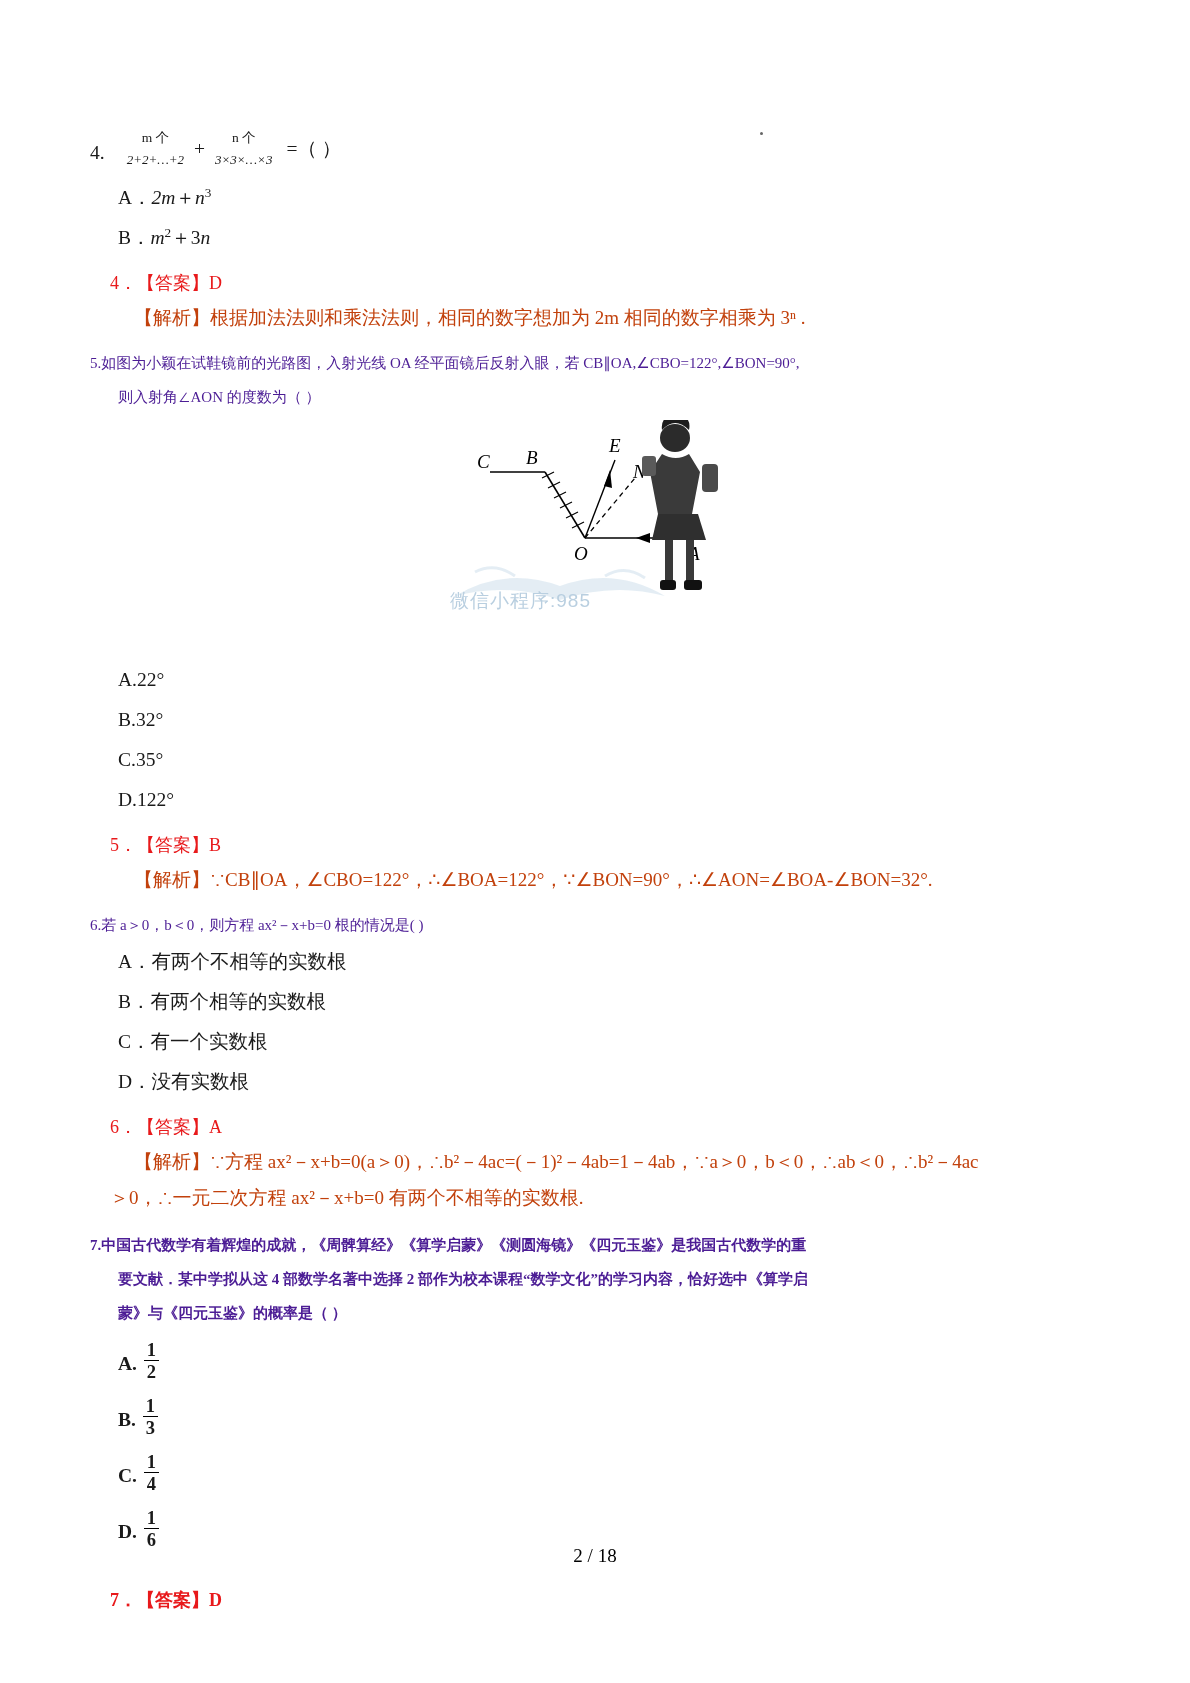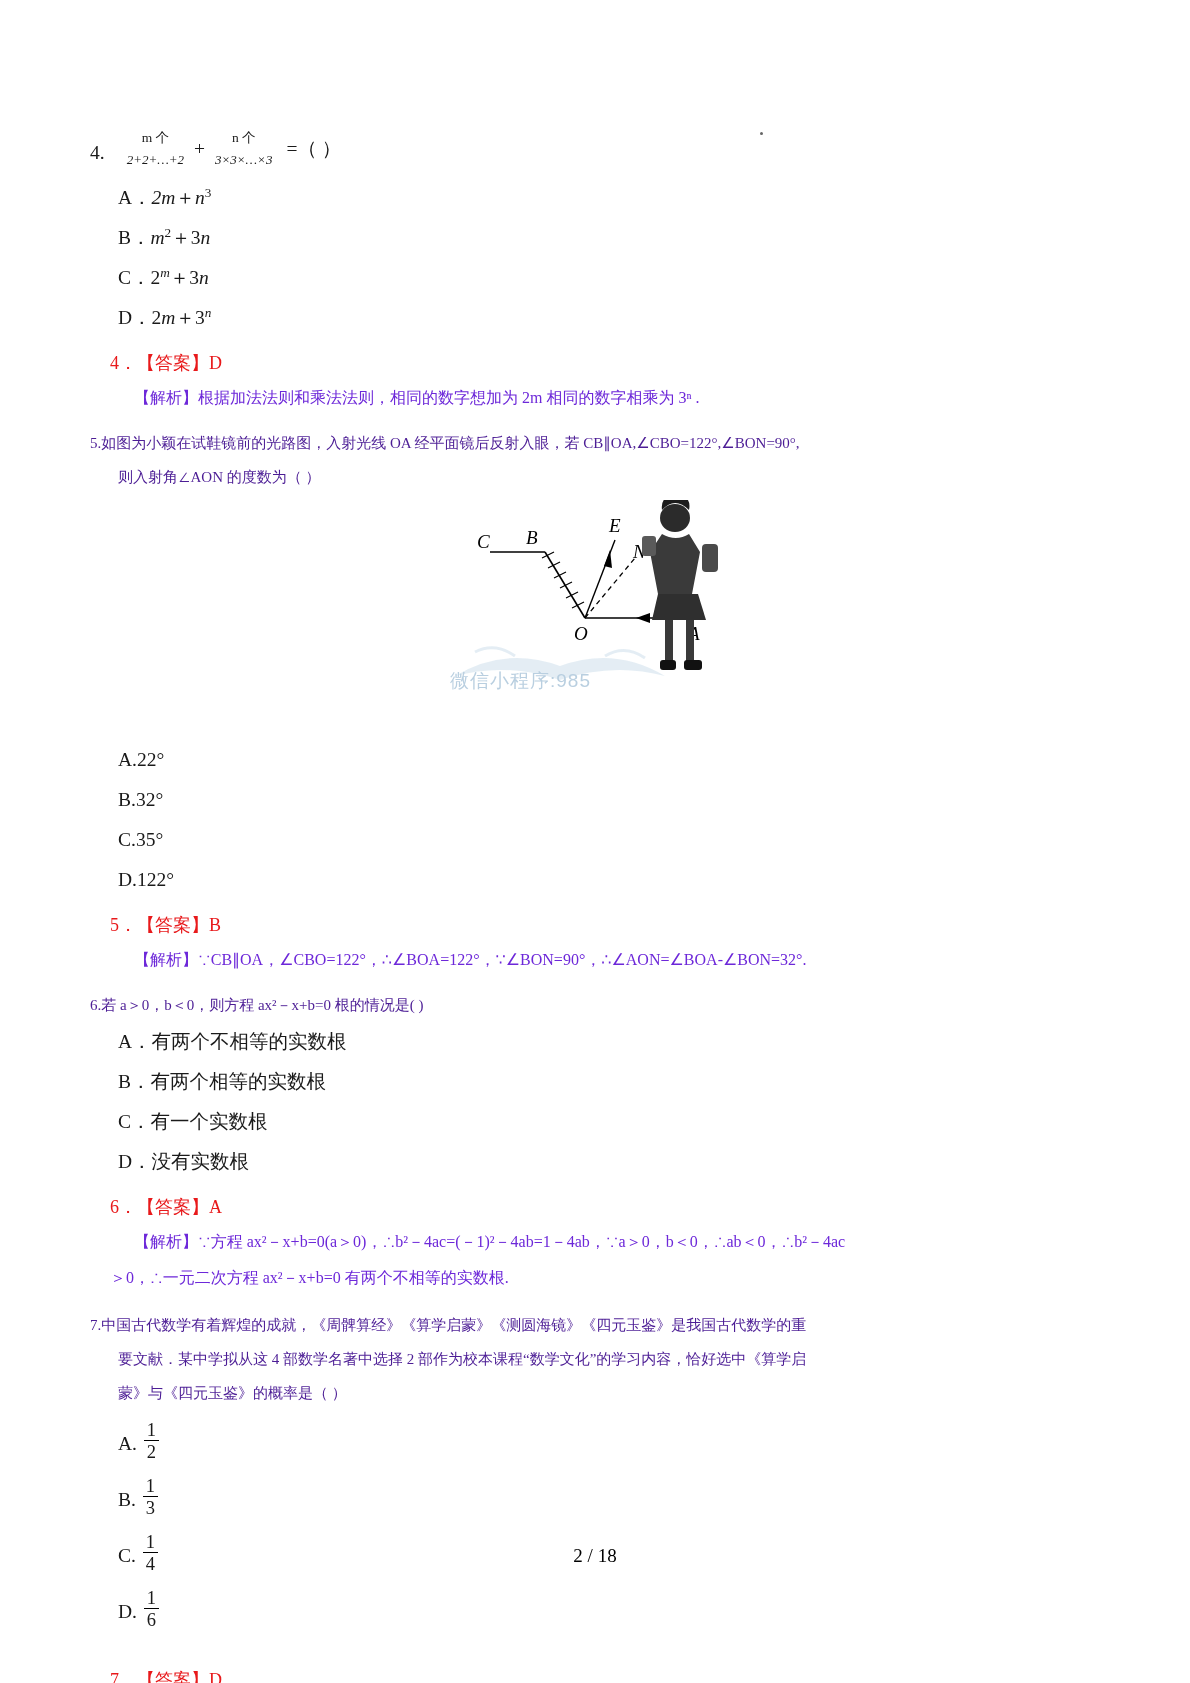--- a/index.html
+++ b/index.html
@@ -50,22 +50,22 @@
   .opts > div {
     width: 50%;
   }
   .ans {
     color: #e8191b;
     font-size: 18px;
     line-height: 34px;
     padding-left: 20px;
   }
   .sol {
-    color: #6d28d9;
-    font-size: 16px;
+    color: #c2410c;
+    font-size: 19px;
     line-height: 36px;
     padding-left: 44px;
   }
   .sol.cont {
     padding-left: 44px;
   }
   i, .it {
     font-style: italic;
     font-family: "Liberation Serif", serif;
   }
@@ -194,28 +194,20 @@
       </div>
 
       <div class="opts" style="margin-top:10px;">
         <div>
           <span>A．</span><span class="it">2m</span>＋<span class="it">n</span><sup>3</sup>
         </div>
         <div>
           <span>B．</span><span class="it">m</span><sup>2</sup>＋3<span class="it">n</span>
         </div>
       </div>
-      <div class="opts">
-        <div>
-          <span>C．</span>2<sup class="it">m</sup>＋3<span class="it">n</span>
-        </div>
-        <div>
-          <span>D．</span>2<span class="it">m</span>＋3<sup class="it">n</sup>
-        </div>
-      </div>
 
       <div class="ans" style="margin-top:8px;">
         <span>4．【答案】</span><span>D</span>
       </div>
       <div class="sol">【解析】根据加法法则和乘法法则，相同的数字想加为 2m 相同的数字相乘为 3ⁿ .</div>
     </div>
 
     <div class="q" style="margin-top:10px;">
       <div class="qline">
         <span>5.</span><span>如图为小颖在试鞋镜前的光路图，入射光线 OA 经平面镜后反射入眼，若 CB∥OA,∠CBO=122°,∠BON=90°,</span>
@@ -319,21 +311,21 @@
         </div>
       </div>
 
       <div class="ans" style="margin-top:8px;">
         <span>6．【答案】</span><span>A</span>
       </div>
       <div class="sol">【解析】∵方程 ax²－x+b=0(a＞0)，∴b²－4ac=(－1)²－4ab=1－4ab，∵a＞0，b＜0，∴ab＜0，∴b²－4ac</div>
       <div class="sol cont" style="padding-left:20px;">＞0，∴一元二次方程 ax²－x+b=0 有两个不相等的实数根.</div>
     </div>
 
-    <div class="q" style="margin-top:12px;">
+    <div class="q" style="margin-top:12px;font-weight:bold;">
       <div class="qline">
         <span>7.</span><span>中国古代数学有着辉煌的成就，《周髀算经》《算学启蒙》《测圆海镜》《四元玉鉴》是我国古代数学的重</span>
       </div>
       <div class="qline indent">要文献．某中学拟从这 4 部数学名著中选择 2 部作为校本课程“数学文化”的学习内容，恰好选中《算学启</div>
       <div class="qline indent">蒙》与《四元玉鉴》的概率是（      ）</div>
 
       <div class="opts" style="line-height:56px;margin-top:6px;">
         <div>
           <span>A.</span>
           <span class="frac">

